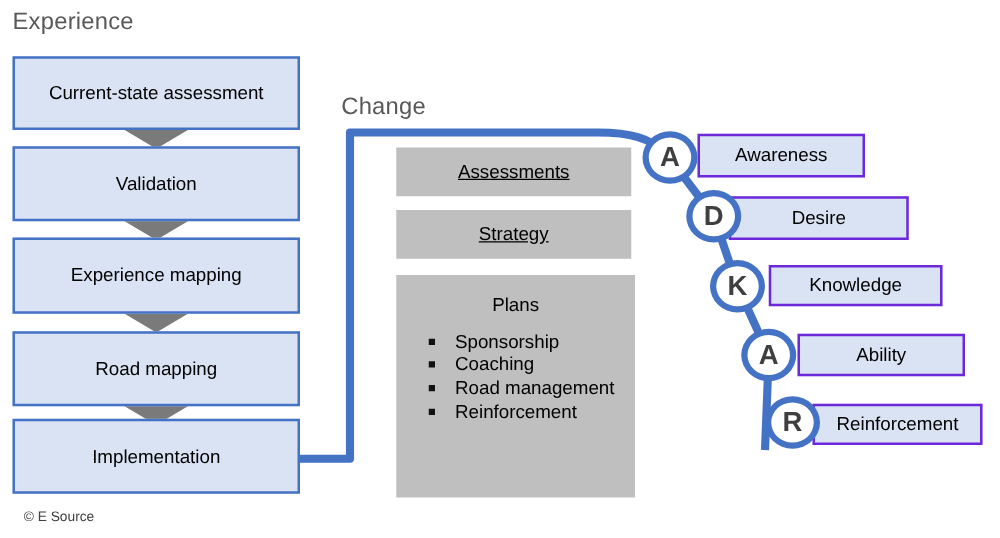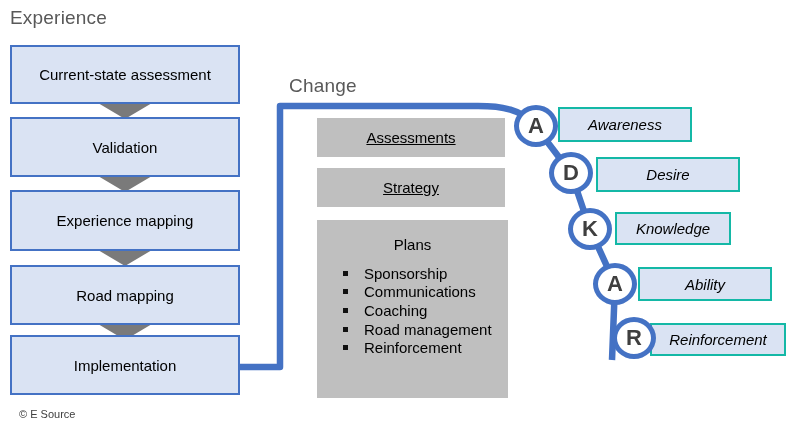--- a/index.html
+++ b/index.html
@@ -28,22 +28,22 @@
   }
   .plans-box{
     position:absolute;left:317px;top:220px;width:191px;height:178px;
     background:#bfbfbf;z-index:2;box-sizing:border-box;
   }
   .plans-title{padding-top:16px;text-align:center;font-size:15px;}
   .plans-list{list-style:none;margin:11px 0 0 0;padding:0;}
   .plans-list li{display:flex;align-items:center;height:18.6px;padding-left:26px;font-size:15px;}
   .sq{width:5px;height:5px;background:#111;margin-right:16px;flex:0 0 auto;}
   .adkar-box{
-    position:absolute;box-sizing:border-box;background:#dae3f3;border:2px solid #14b8a6;
-    display:flex;align-items:center;justify-content:center;font-size:15px;z-index:2;font-style:italic;
+    position:absolute;box-sizing:border-box;background:#dae3f3;border:2px solid #6d28d9;
+    display:flex;align-items:center;justify-content:center;font-size:15px;z-index:2;
   }
   .adkar-circle{
     position:absolute;width:34px;height:32px;border:5px solid #4472c4;border-radius:50%;
     background:#ffffff;display:flex;align-items:center;justify-content:center;
     font-size:22px;font-weight:bold;color:#3f3f3f;z-index:3;
   }
   .footer{position:absolute;left:19px;top:408px;font-size:11px;color:#404040;z-index:2;}
 </style>
 </head>
 <body>
@@ -73,62 +73,58 @@
 
   <div class="flow-box" style="top:265px;height:60px">
     <span>Road mapping</span>
   </div>
   <div class="down-arrow" style="top:324px"></div>
 
   <div class="flow-box" style="top:335px;height:60px">
     <span>Implementation</span>
   </div>
 
-  <div class="section-title" style="left:289px;top:75px">Change</div>
+  <div class="section-title" style="left:273px;top:75px">Change</div>
 
   <div class="gray-box" style="top:118px">
     <span>Assessments</span>
   </div>
   <div class="gray-box" style="top:168px">
     <span>Strategy</span>
   </div>
 
   <div class="plans-box">
     <div class="plans-title">Plans</div>
     <ul class="plans-list">
       <li>
         <span class="sq"></span>
         <span>Sponsorship</span>
-      </li>
-      <li>
-        <span class="sq"></span>
-        <span>Communications</span>
       </li>
       <li>
         <span class="sq"></span>
         <span>Coaching</span>
       </li>
       <li>
         <span class="sq"></span>
         <span>Road management</span>
       </li>
       <li>
         <span class="sq"></span>
         <span>Reinforcement</span>
       </li>
     </ul>
   </div>
 
   <div class="adkar-box" style="left:558px;top:107px;width:134px;height:35px">
     <span>Awareness</span>
   </div>
-  <div class="adkar-box" style="left:596px;top:157px;width:144px;height:35px">
+  <div class="adkar-box" style="left:583px;top:157px;width:144px;height:35px">
     <span>Desire</span>
   </div>
-  <div class="adkar-box" style="left:615px;top:212px;width:116px;height:33px">
+  <div class="adkar-box" style="left:615px;top:212px;width:139px;height:33px">
     <span>Knowledge</span>
   </div>
   <div class="adkar-box" style="left:638px;top:267px;width:134px;height:34px">
     <span>Ability</span>
   </div>
   <div class="adkar-box" style="left:650px;top:323px;width:136px;height:33px">
     <span>Reinforcement</span>
   </div>
 
   <div class="adkar-circle" style="left:514px;top:105px">

